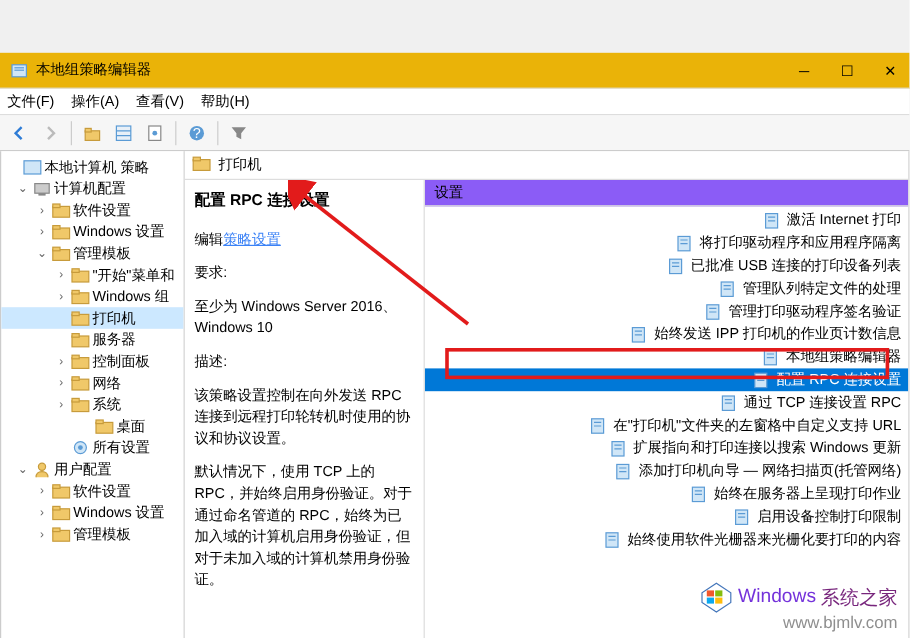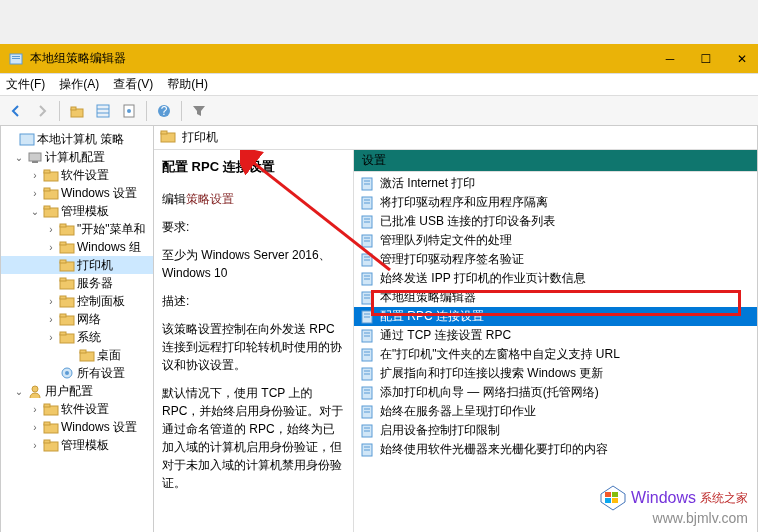--- a/index.html
+++ b/index.html
@@ -19,37 +19,37 @@
 .tnode{display:flex;align-items:center;height:18px;padding-left:4px;cursor:pointer;white-space:nowrap;}
 .tnode .exp{width:12px;text-align:center;color:#666;font-size:10px;}
 .tnode .ticon{width:16px;height:14px;margin:0 2px;}
 .tnode.sel{background:#cce8ff;}
 .fold{fill:#f0c869;stroke:#c79b3b;}
 .content{flex:1;background:#fff;border:1px solid #ccc;border-left:none;border-top:none;display:flex;flex-direction:column;position:relative;}
 .pathbar{height:24px;border-bottom:1px solid #ddd;display:flex;align-items:center;padding:0 6px;gap:6px;}
 .body{flex:1;display:flex;overflow:hidden;}
 .desc{width:200px;padding:8px;border-right:1px solid #ddd;overflow:hidden;}
 .desc h3{font-size:13px;font-weight:bold;margin-bottom:14px;}
-.desc .link{color:#7f1d1d;cursor:pointer;}
+.desc .link{color:#3b82f6;text-decoration:underline;cursor:pointer;}
 .desc p{margin-bottom:10px;line-height:1.5;}
 .list{flex:1;overflow:hidden;}
-.listhdr{height:22px;border-bottom:1px solid #ddd;display:flex;align-items:center;padding:0 8px;background:#0f766e;}
+.listhdr{height:22px;border-bottom:1px solid #ddd;display:flex;align-items:center;padding:0 8px;background:#8b5cf6;}
 .items{padding:2px 0;}
-.item{height:19px;display:flex;align-items:center;padding:0 6px;cursor:pointer;white-space:nowrap;}
+.item{height:19px;display:flex;align-items:center;padding:0 6px;cursor:pointer;white-space:nowrap;justify-content:flex-end;}
 .item.sel{background:#0078d7;color:#fff;}
 .item .iicon{width:16px;height:14px;margin-right:4px;flex-shrink:0;}
 .redbox{position:absolute;border:3px solid #e21b1b;pointer-events:none;}
 .tabs{height:22px;border-top:1px solid #ccc;display:flex;align-items:flex-end;padding:0 4px;background:#f6f6f6;}
 .tab{padding:2px 12px;border:1px solid #ccc;border-bottom:none;background:#eab308;margin-right:-1px;cursor:pointer;font-size:11px;}
 .tab.active{background:#fff;}
 .status{height:20px;background:#f0f0f0;border-top:1px solid #ccc;display:flex;align-items:center;padding:0 6px;}
 .watermark{position:absolute;right:10px;bottom:20px;display:flex;align-items:center;gap:4px;opacity:0.95;}
 .watermark .wlogo{width:28px;height:28px;}
 .watermark .wt1{font-size:16px;color:#6d28d9;font-weight:500;}
-.watermark .wt2{font-size:12px;color:#b91c1c;}
+.watermark .wt2{font-size:16px;color:#701a75;}
 .watermark .url{position:absolute;right:0;bottom:-14px;font-size:14px;color:#888;}
 .arrow{position:absolute;pointer-events:none;}
 .policy-icon{fill:#d0e6f7;stroke:#5b9bd5;}
 </style>
 </head>
 <body>
 
 <div class="titlebar">
   <span class="icon">
     <svg viewBox="0 0 16 16">

